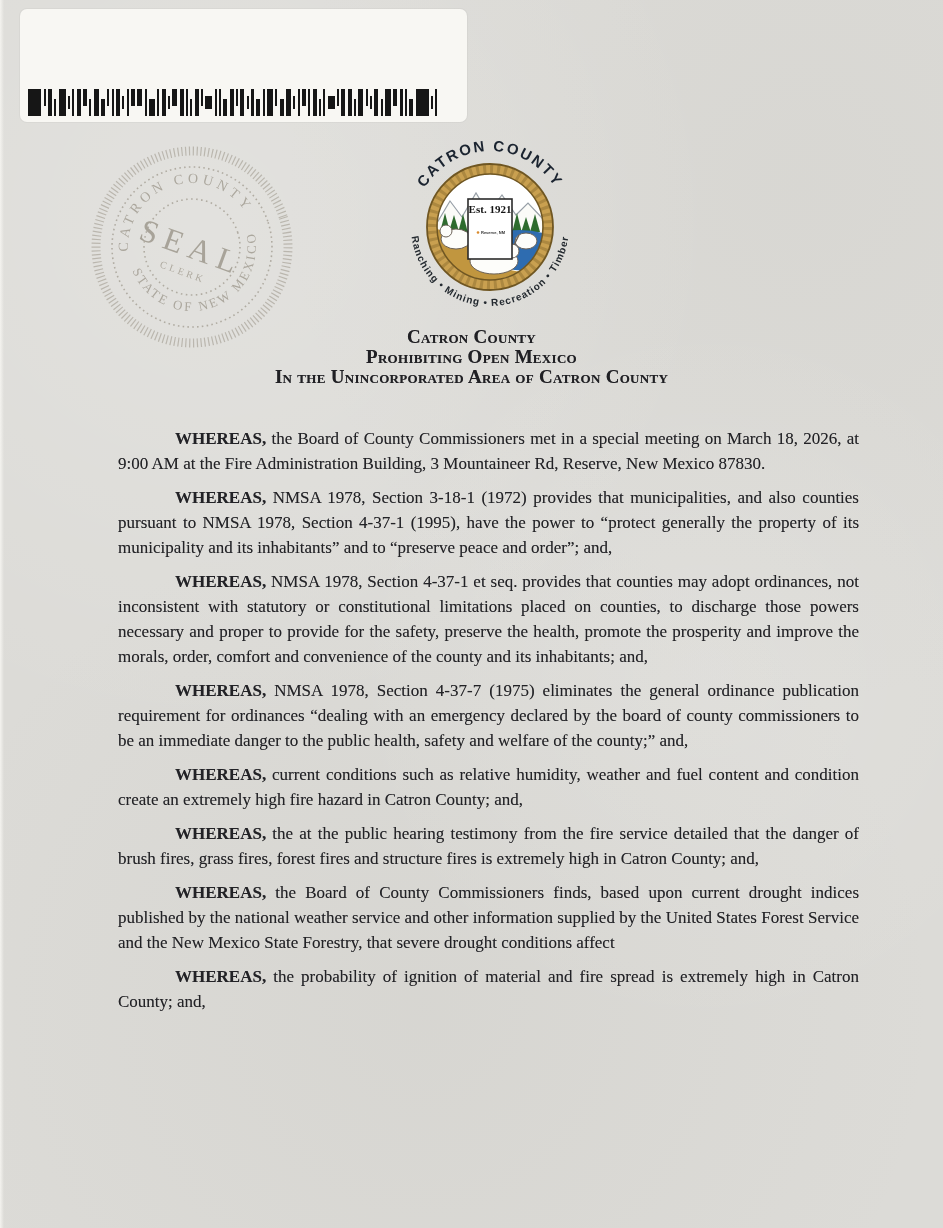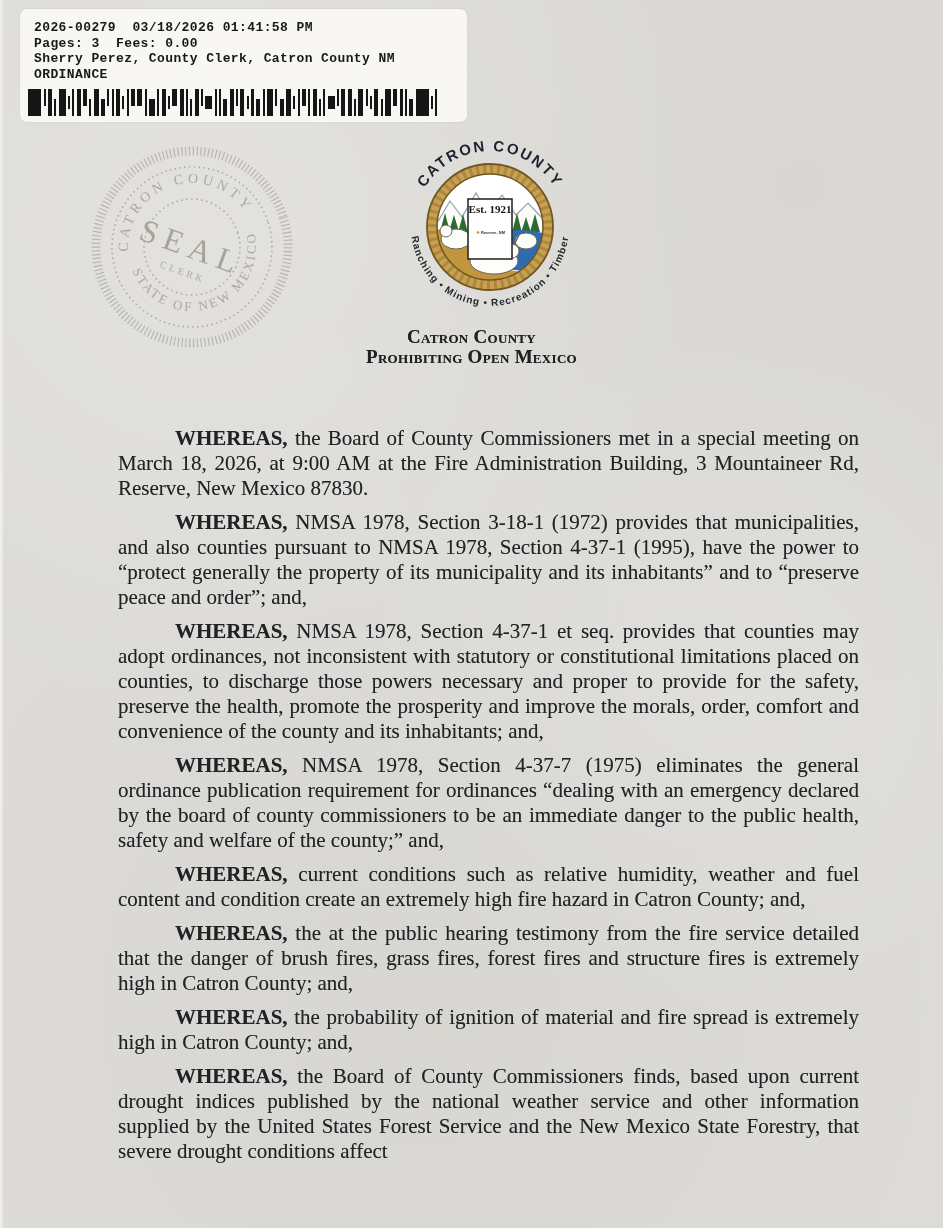--- a/index.html
+++ b/index.html
@@ -24,40 +24,36 @@
         display:flex;align-items:flex-start;}
   .barcode div{background:#161616;flex:0 0 auto;}
 
   
   .doc-title{position:absolute;left:0;top:327px;width:943px;text-align:center;
         font-weight:700;font-variant:small-caps;font-size:19px;line-height:20px;
         color:#202024;letter-spacing:.3px;text-shadow:0 0 .5px rgba(32,32,36,.5);}
 
   
   .body-text{position:absolute;left:118px;top:426px;width:741px;
-        font-size:21px;line-height:25px;color:#222226;text-align:justify;
+        font-size:17px;line-height:25px;color:#222226;text-align:justify;
         text-shadow:0 0 .5px rgba(34,34,38,.35);}
   .body-text p{margin:0 0 9px 0;text-indent:57px;}
   .body-text b{font-weight:700;}
 
   .seal-svg{position:absolute;left:80px;top:135px;width:224px;height:224px;}
   .logo-svg{position:absolute;left:393px;top:130px;width:194px;height:194px;}
   svg text{user-select:none;}
 </style>
 </head>
 <body>
 
 <div class="page">
   <div class="scan-edge"></div>
 
   <div class="rec-label">
-    <div class="rec-text"><span>2026-00279  03/18/2026 01:41:58 PM</span>
-<span>Pages: 3  Fees: 0.00</span>
-<span>Sherry Perez, County Clerk, Catron County NM</span>
-<span>ORDINANCE</span></div>
     <div class="barcode">
         <div style="width: 13px; margin-right: 3px; height: 100%;"></div>
         <div style="width: 2.1px; margin-right: 2px; height: 62%;"></div>
         <div style="width: 4.2px; margin-right: 2px; height: 100%;"></div>
         <div style="width: 2.1px; margin-right: 3px; height: 62%; margin-top: 10px;"></div>
         <div style="width: 6.3px; margin-right: 2px; height: 100%;"></div>
         <div style="width: 2.1px; margin-right: 2px; height: 48%; margin-top: 7px;"></div>
         <div style="width: 2.1px; margin-right: 3px; height: 100%;"></div>
         <div style="width: 4.2px; margin-right: 2px; height: 100%;"></div>
         <div style="width: 4.2px; margin-right: 2px; height: 62%;"></div>
@@ -199,25 +195,26 @@
       <textPath href="#logoTop" startOffset="50%">CATRON COUNTY</textPath>
     </text>
     <text font-family="Liberation Sans, sans-serif" font-weight="700" font-size="10" letter-spacing="1" fill="#242a30" text-anchor="middle">
       <textPath href="#logoBottom" startOffset="50%">Ranching • Mining • Recreation • Timber</textPath>
     </text>
   </svg>
 
   <div class="doc-title">
     <div>Catron County</div>
     <div>Prohibiting Open Mexico</div>
+    <div>In the Unincorporated Area of Catron County</div>
   </div>
 
   <div class="body-text">
     <p><b>WHEREAS,</b><span> the Board of County Commissioners met in a special meeting on March 18, 2026, at 9:00 AM at the Fire Administration Building, 3 Mountaineer Rd, Reserve, New Mexico 87830.</span></p>
     <p><b>WHEREAS,</b><span> NMSA 1978, Section 3-18-1 (1972) provides that municipalities, and also counties pursuant to NMSA 1978, Section 4-37-1 (1995), have the power to “protect generally the property of its municipality and its inhabitants” and to “preserve peace and order”; and,</span></p>
     <p><b>WHEREAS,</b><span> NMSA 1978, Section 4-37-1 et seq. provides that counties may adopt ordinances, not inconsistent with statutory or constitutional limitations placed on counties, to discharge those powers necessary and proper to provide for the safety, preserve the health, promote the prosperity and improve the morals, order, comfort and convenience of the county and its inhabitants; and,</span></p>
     <p><b>WHEREAS,</b><span> NMSA 1978, Section 4-37-7 (1975) eliminates the general ordinance publication requirement for ordinances “dealing with an emergency declared by the board of county commissioners to be an immediate danger to the public health, safety and welfare of the county;” and,</span></p>
     <p><b>WHEREAS,</b><span> current conditions such as relative humidity, weather and fuel content and condition create an extremely high fire hazard in Catron County; and,</span></p>
     <p><b>WHEREAS,</b><span> the at the public hearing testimony from the fire service detailed that the danger of brush fires, grass fires, forest fires and structure fires is extremely high in Catron County; and,</span></p>
+    <p><b>WHEREAS,</b><span> the Board of County Commissioners finds, based upon current drought indices published by the national weather service and other information supplied by the United States Forest Service and the New Mexico State Forestry, that severe drought conditions affect</span></p>
     <p><b>WHEREAS,</b><span> the probability of ignition of material and fire spread is extremely high in Catron County; and,</span></p>
-    <p><b>WHEREAS,</b><span> the Board of County Commissioners finds, based upon current drought indices published by the national weather service and other information supplied by the United States Forest Service and the New Mexico State Forestry, that severe drought conditions affect</span></p>
   </div>
 </div>
 
 </body></html>

